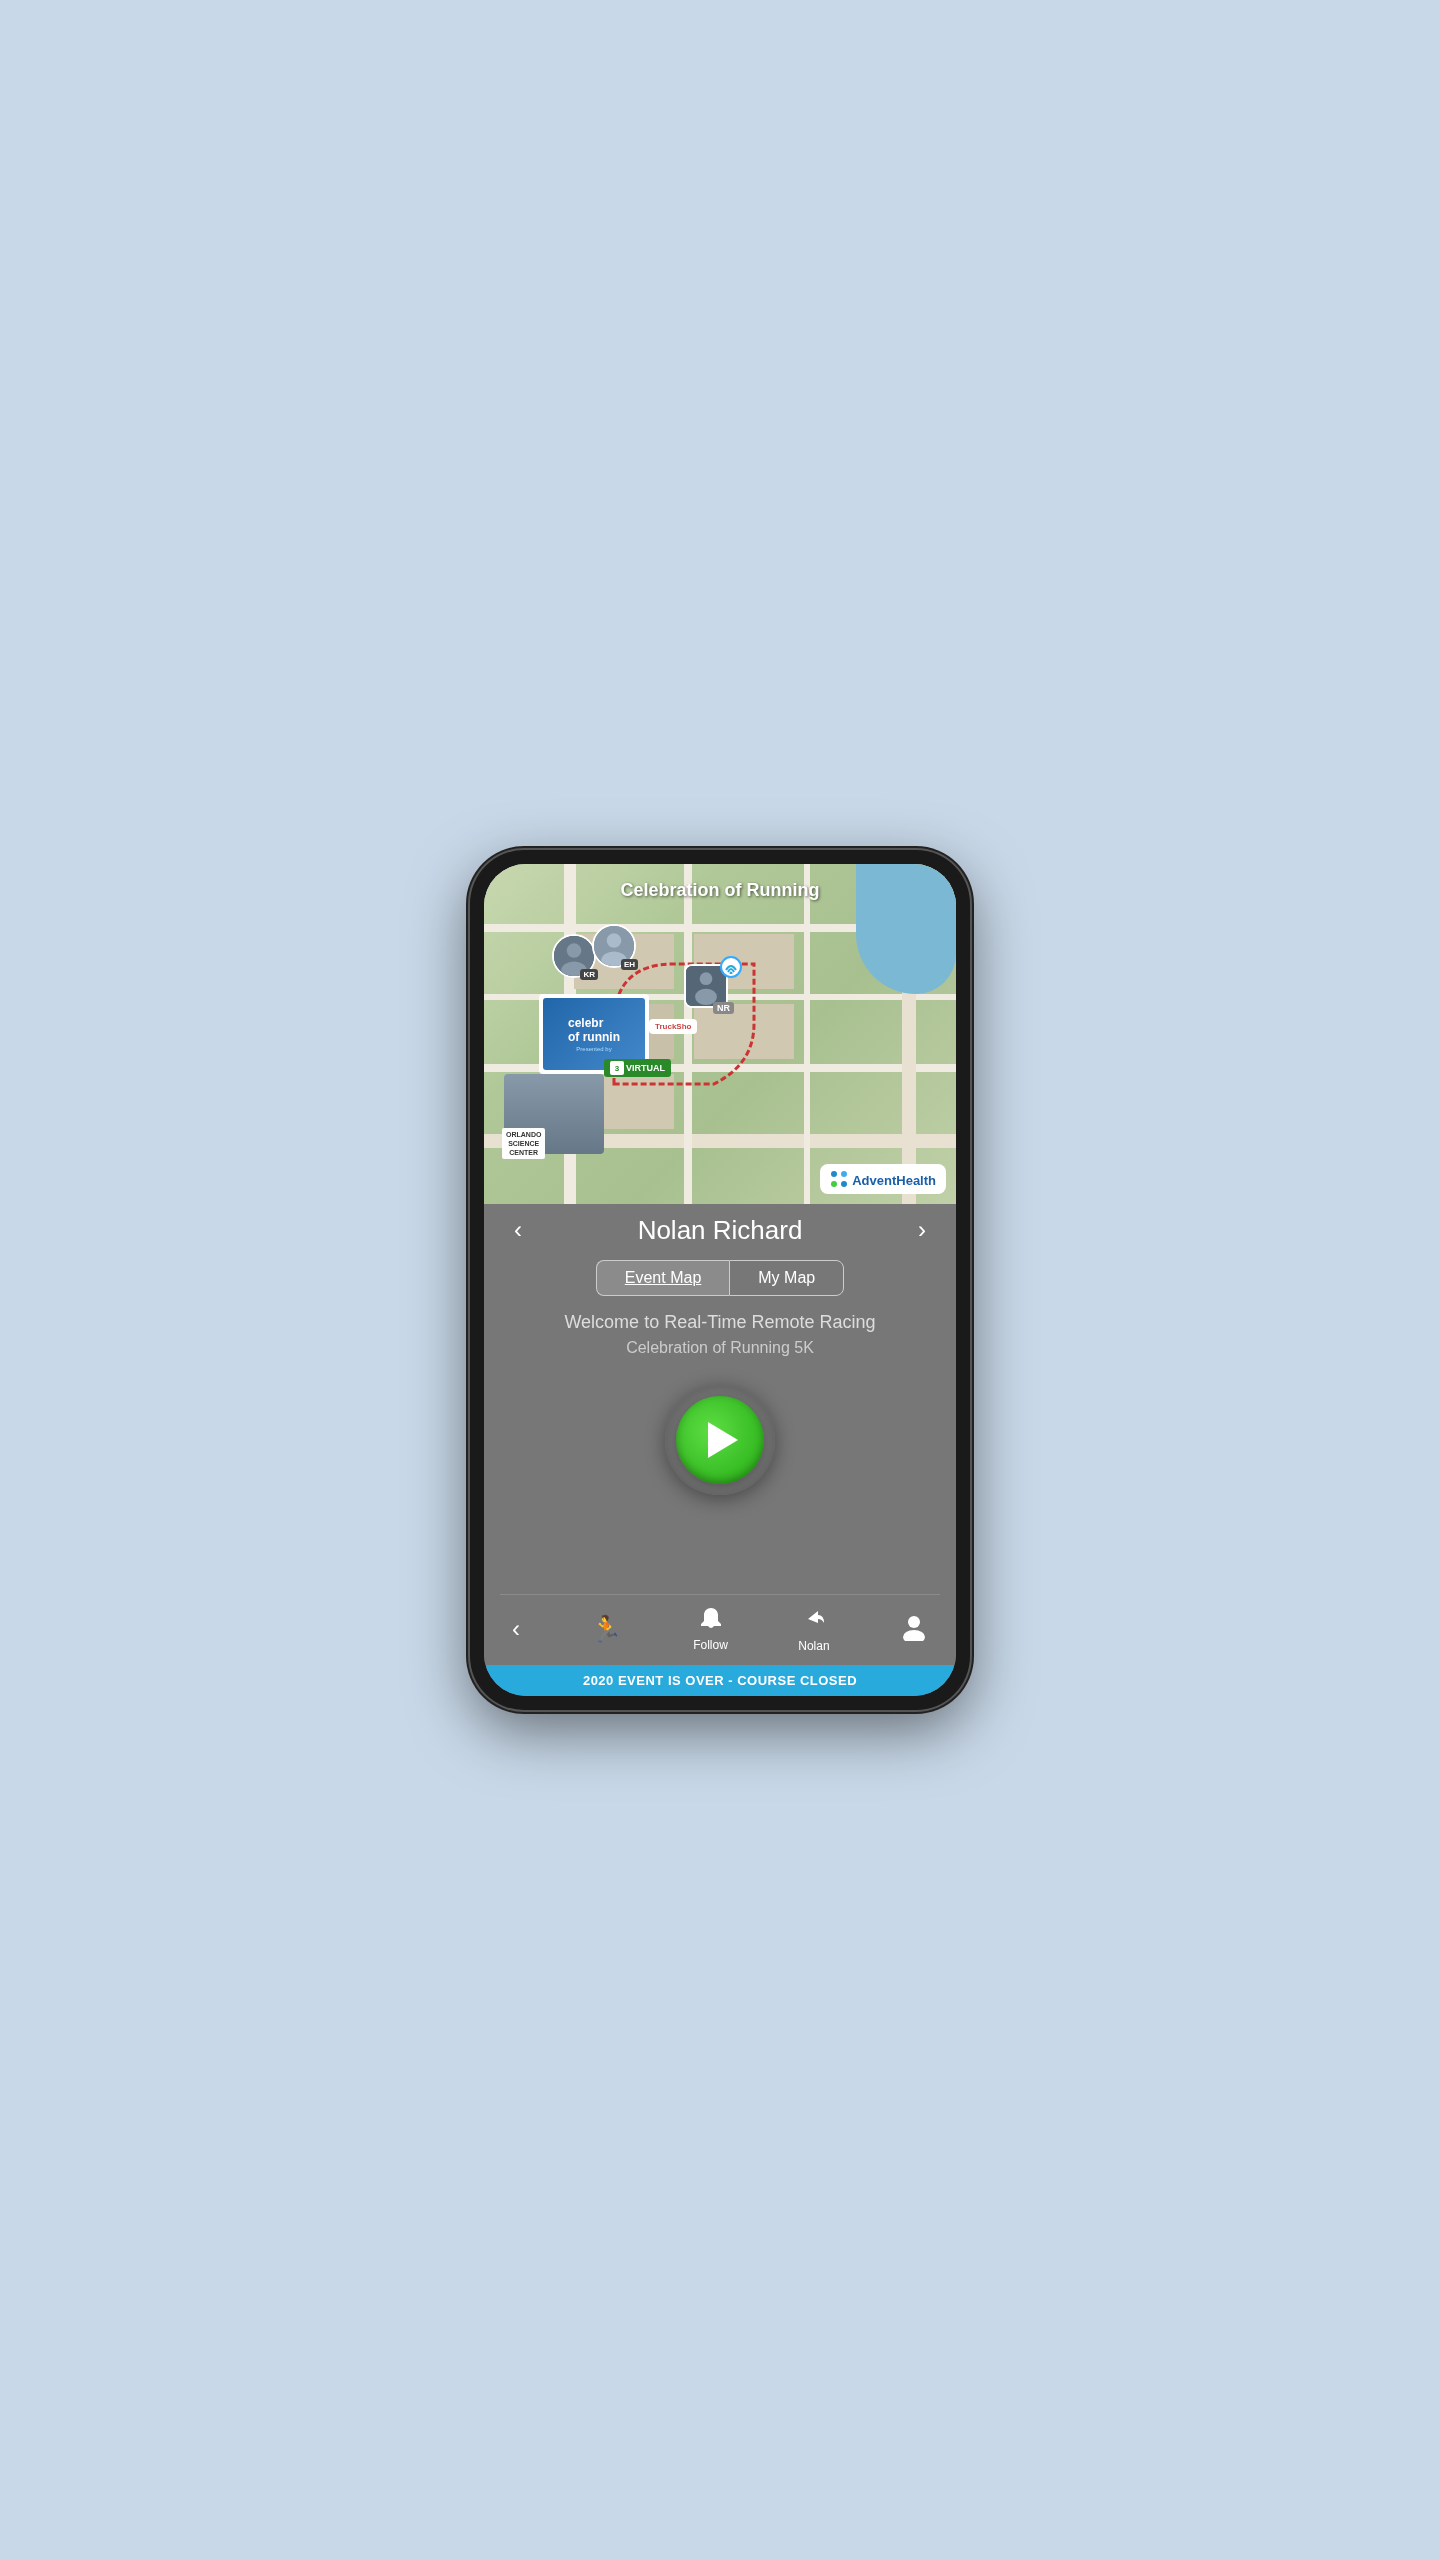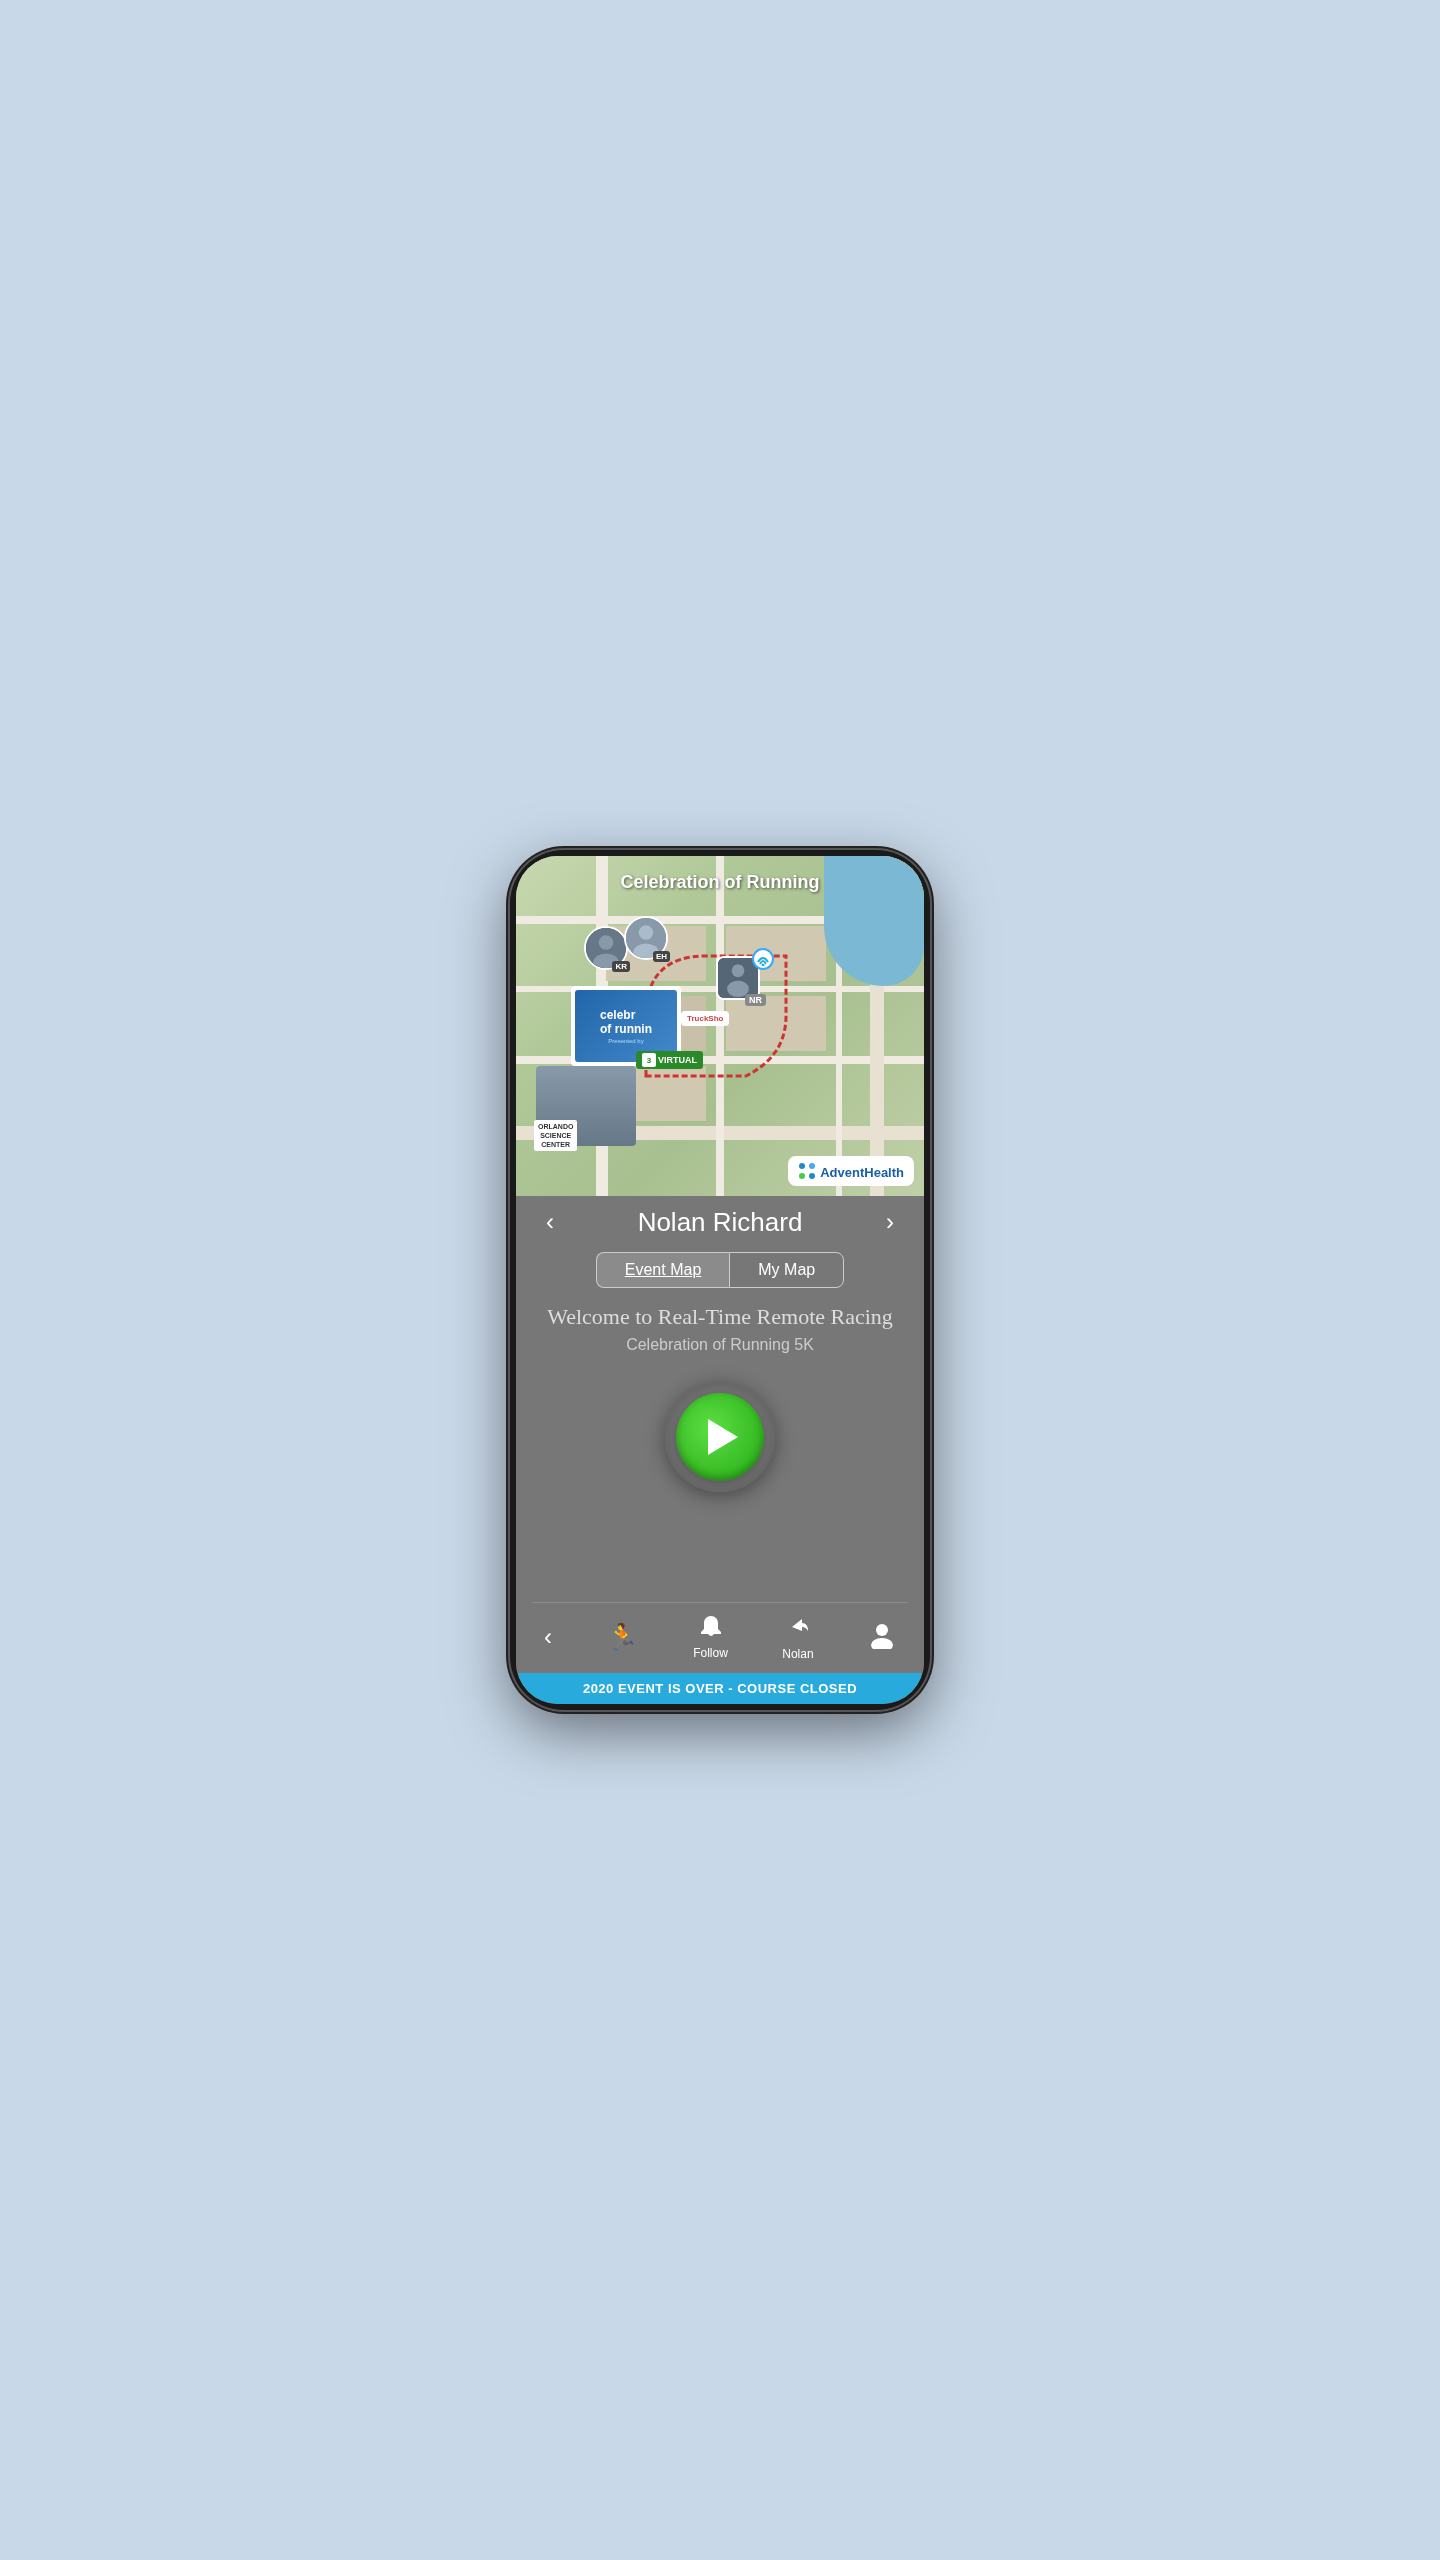--- a/index.html
+++ b/index.html
@@ -7,25 +7,25 @@
     body {
       background: #c8d8e8;
       display: flex;
       justify-content: center;
       align-items: center;
       min-height: 100vh;
       font-family: -apple-system, BlinkMacSystemFont, 'Helvetica Neue', Arial, sans-serif;
     }
 
     .phone-frame {
-      width: 420px;
+      width: 500px;
       height: 860px;
       background: #1a1a1a;
       border-radius: 54px;
-      padding: 6px;
+      padding: 14px;
       box-shadow:
         0 0 0 2px #555,
         0 0 0 4px #222,
         0 20px 60px rgba(0,0,0,0.5);
       position: relative;
     }
 
     .phone-screen {
       width: 100%;
       height: 100%;
@@ -401,24 +401,23 @@
     }
     .map-toggle-btn.active {
       background: rgba(255,255,255,0.15);
       text-decoration: underline;
     }
 
     
     .welcome-text {
       text-align: center;
       color: #ddd;
-      font-size: 22px;
+      font-size: 18px;
       font-weight: 300;
       margin-bottom: 6px;
-      font-family: Liberation Serif, serif;
     }
 
     .race-name {
       text-align: center;
       color: #ccc;
       font-size: 16px;
       font-weight: 300;
       margin-bottom: 28px;
     }
 

